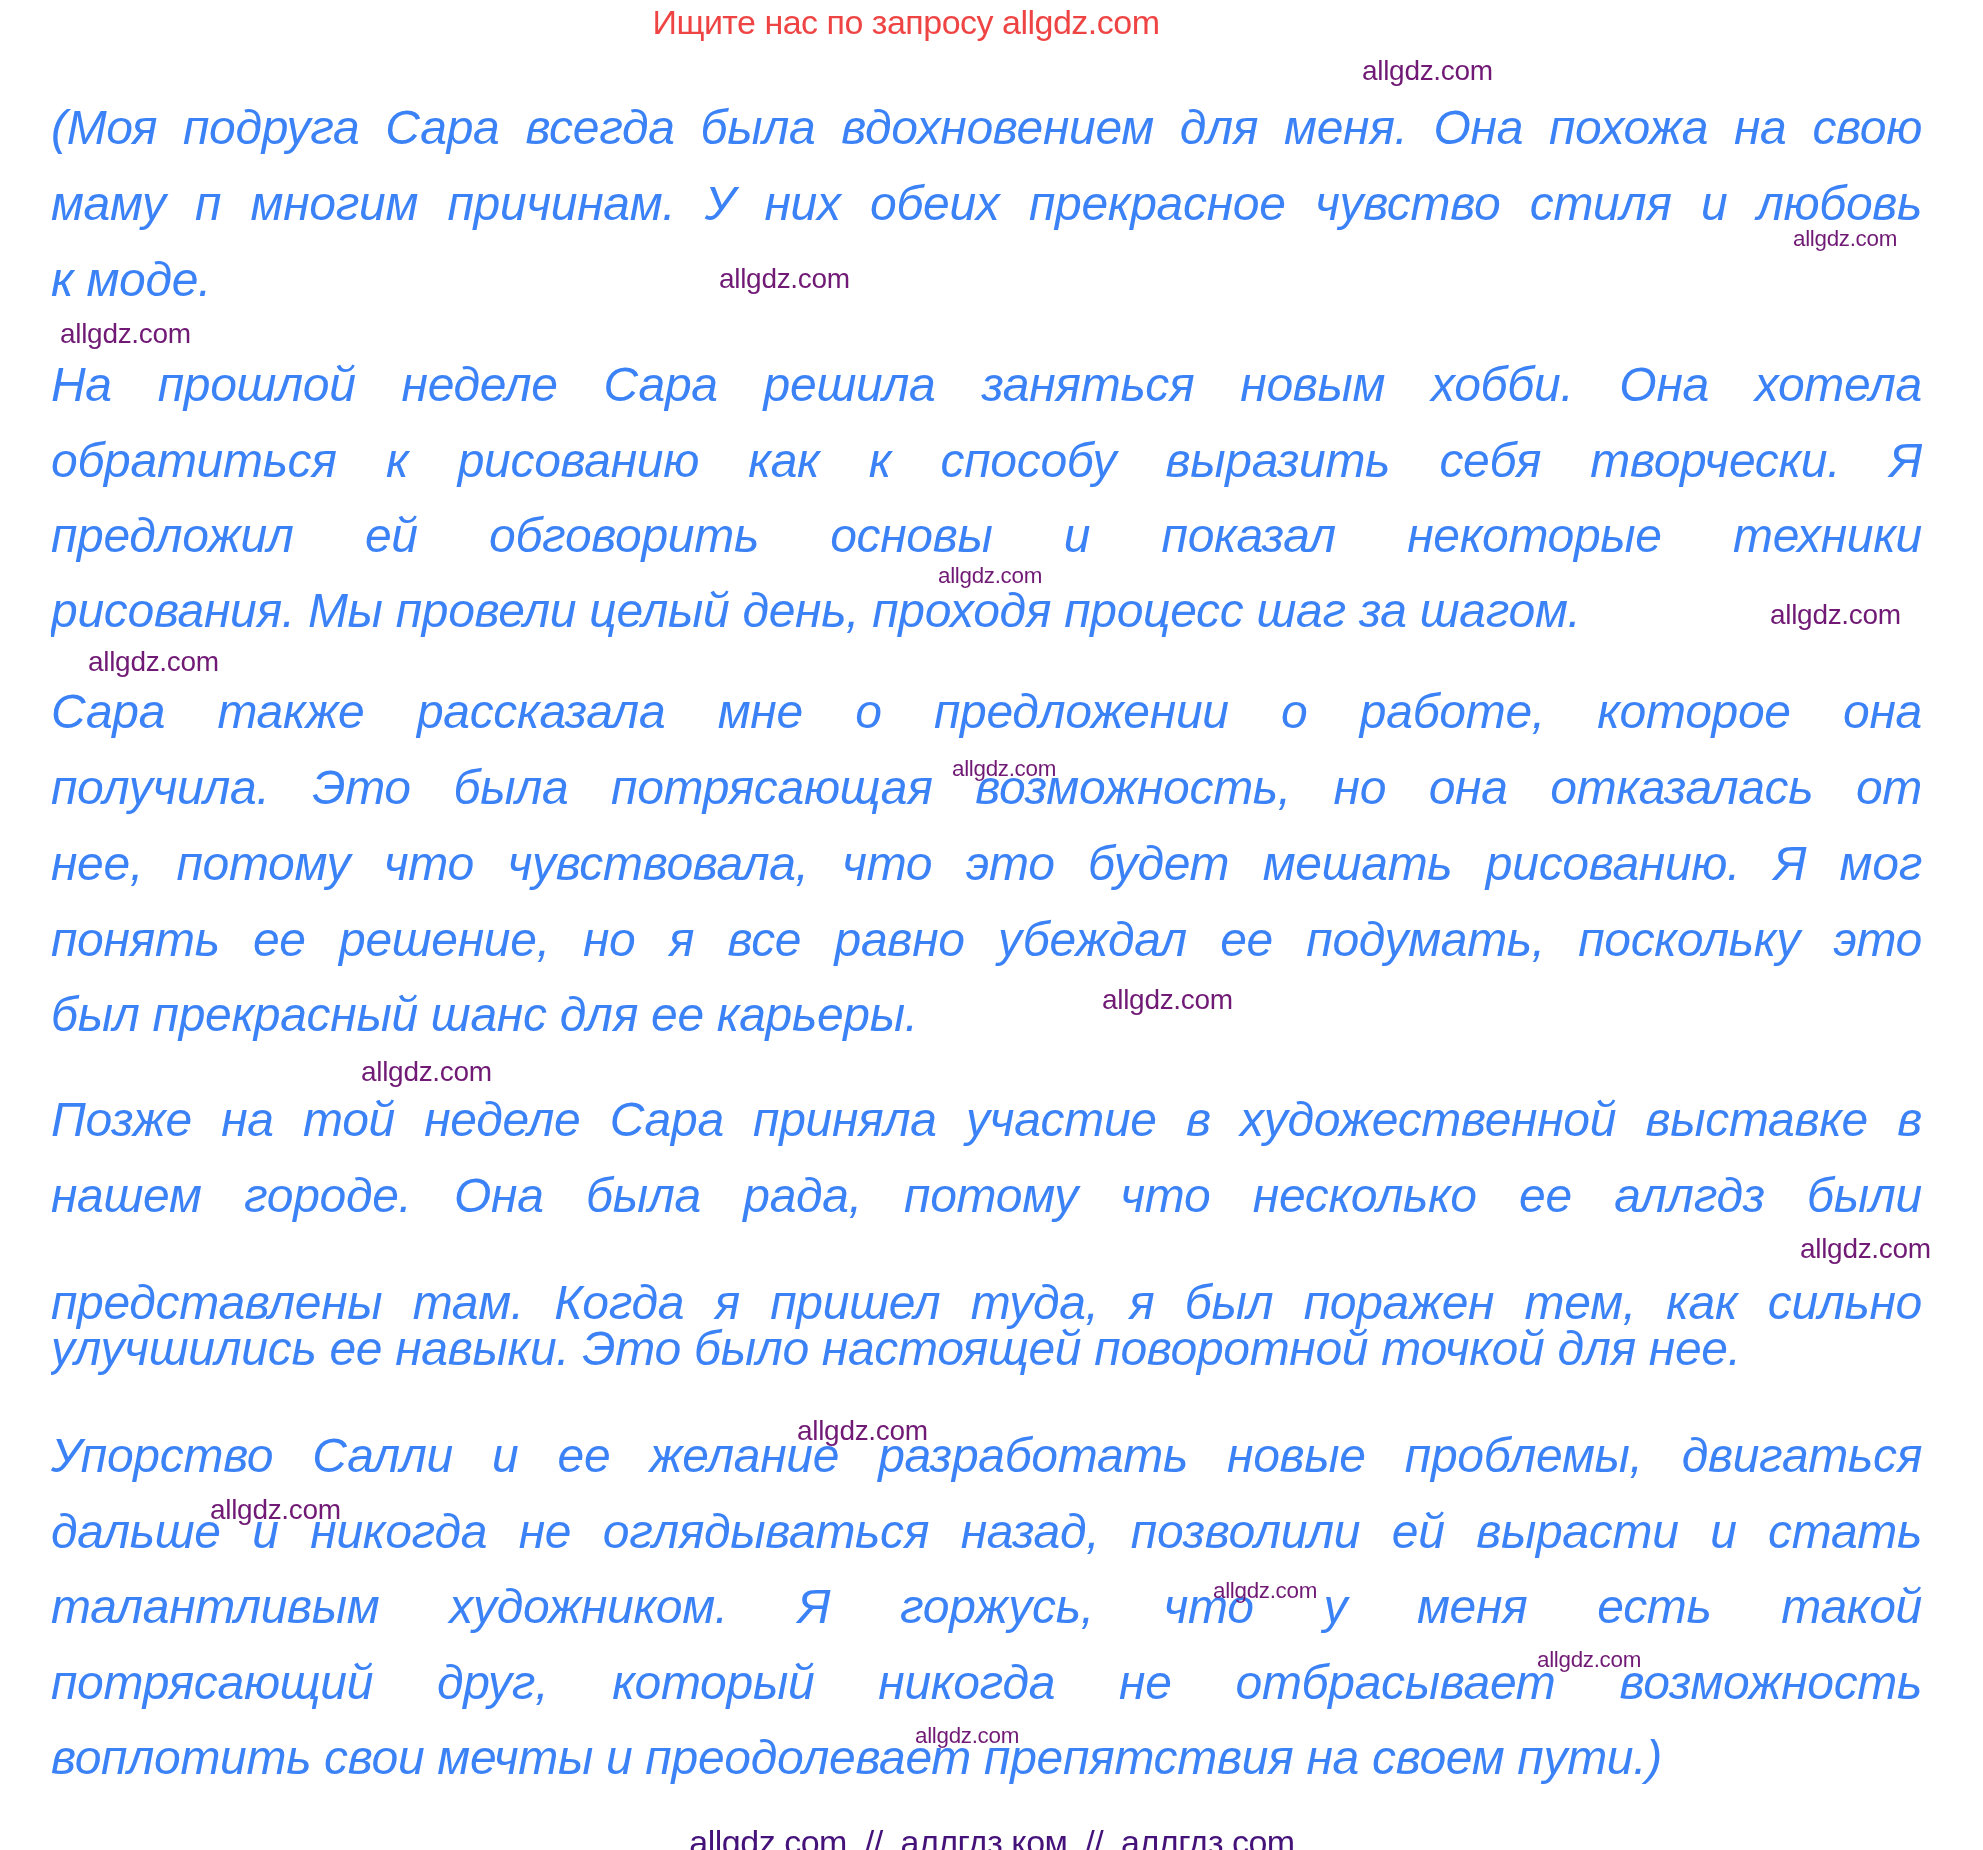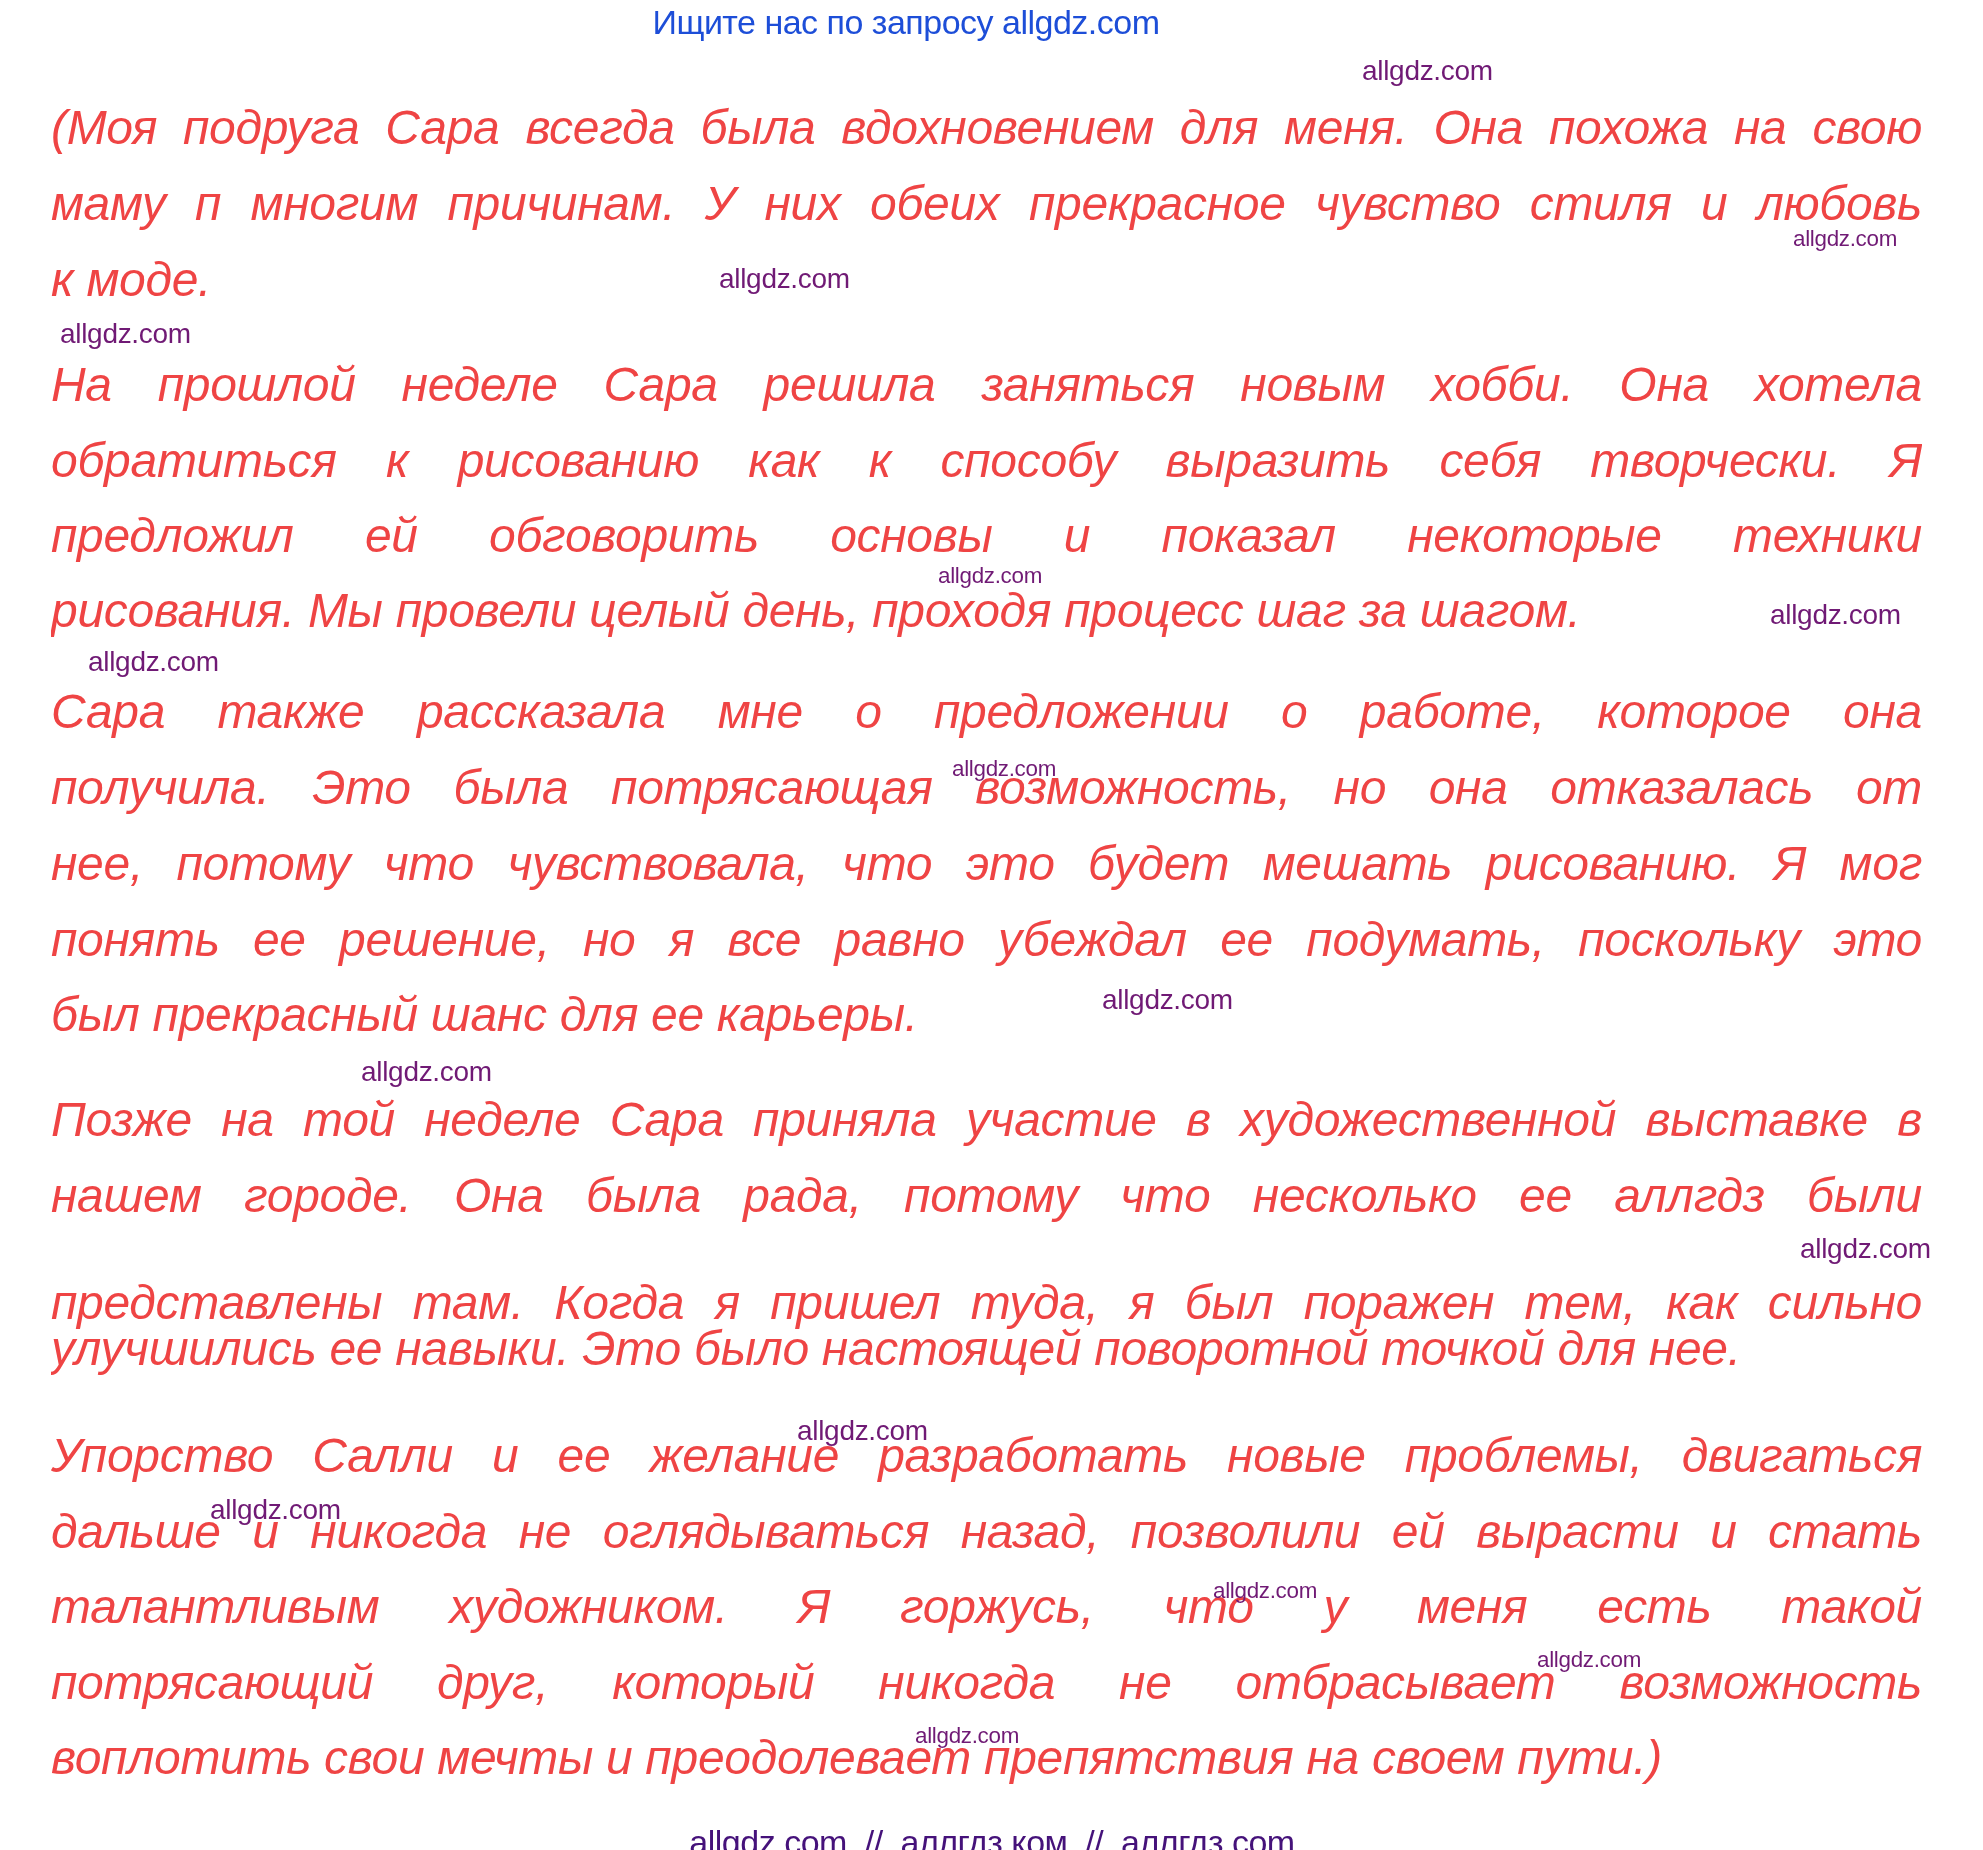--- a/index.html
+++ b/index.html
@@ -16,21 +16,21 @@
   }
   .header-banner {
     position: absolute;
     left: 0;
     top: 2px;
     width: 1812px;
     text-align: center;
     font-family: "Liberation Sans", sans-serif;
     font-size: 34px;
     line-height: 41px;
-    color: #1d4ed8;
+    color: #ef4444;
     letter-spacing: -0.5px;
   }
   .footer-banner {
     position: absolute;
     left: 0;
     top: 1806px;
     width: 1984px;
     text-align: center;
     font-family: "Liberation Sans", sans-serif;
     font-size: 34px;
@@ -42,21 +42,21 @@
   }
   .text-line {
     position: absolute;
     left: 51px;
     width: 1871px;
     height: 68px;
     font-family: "Liberation Sans", "DejaVu Sans", sans-serif;
     font-style: italic;
     font-size: 48px;
     line-height: 59px;
-    color: #ef4444;
+    color: #3b82f6;
     overflow: hidden;
     white-space: normal;
     letter-spacing: -0.3px;
   }
   .text-line.justified {
     text-align: justify;
     text-align-last: justify;
   }
   .text-line.last {
     text-align: left;

